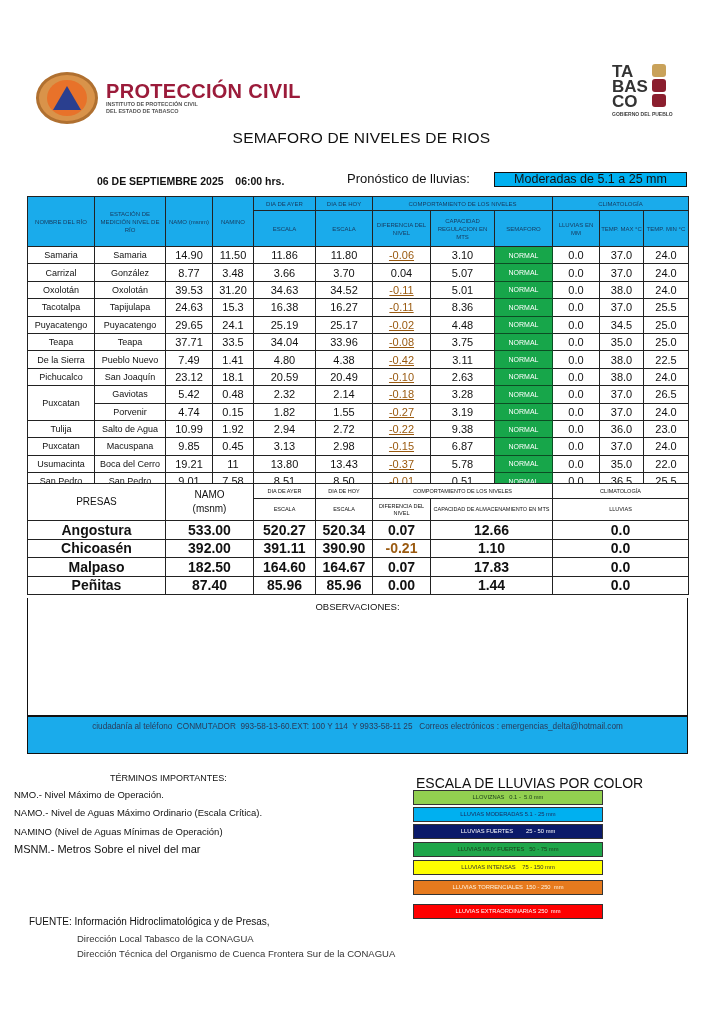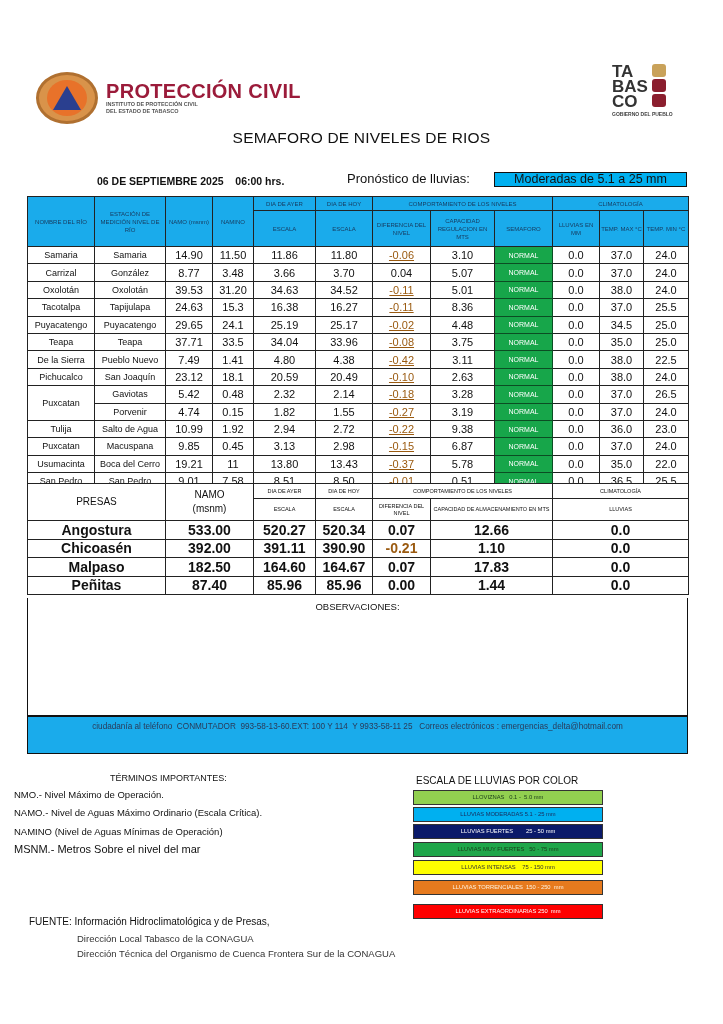--- a/index.html
+++ b/index.html
@@ -34,21 +34,21 @@
   .presas th { font-weight: normal; font-size: 5.5px; line-height: 7px; background: #fff; white-space: normal; }
   .presas th.big { font-size: 10px; line-height: 14px; }
   .presas td { font-size: 14px; height: 18.5px; font-weight: bold; }
   .presas td.neg { color: #9a5a10; }
   .obs { left: 27px; top: 598px; width: 661px; height: 118px; border: 1.5px solid #111; border-top: none; }
   .obs-title { position: absolute; top: 3px; width: 100%; text-align: center; font-size: 9.5px; }
   .obs-text { position: absolute; top: 60px; width: 100%; text-align: center; font-size: 9.5px; }
   .info { left: 27px; top: 716px; width: 661px; height: 38px; background: #1aabeb; border: 1.5px solid #111; text-align: center; font-size: 8.2px; line-height: 16px; color: #2a3a58; padding-top: 2px; }
   .terms-title { left: 110px; top: 773px; font-size: 9px; }
   .term { left: 14px; font-size: 9.5px; }
-  .escala-title { left: 416px; top: 775px; font-size: 10px; }
+  .escala-title { left: 416px; top: 775px; font-size: 14px; }
   .esc { left: 413px; width: 190px; height: 15px; border: 1px solid #333; text-align: center; font-size: 5.8px; line-height: 13px; }
   .fuente { left: 29px; font-size: 10px; }
   .fuente.sub { font-size: 9.5px; color: #333; margin-left: 48px; }
 </style>
 </head>
 <body>
 
 <div class="abs pc-seal">
   <div class="pc-seal-inner">
       <div class="triangle"></div>

